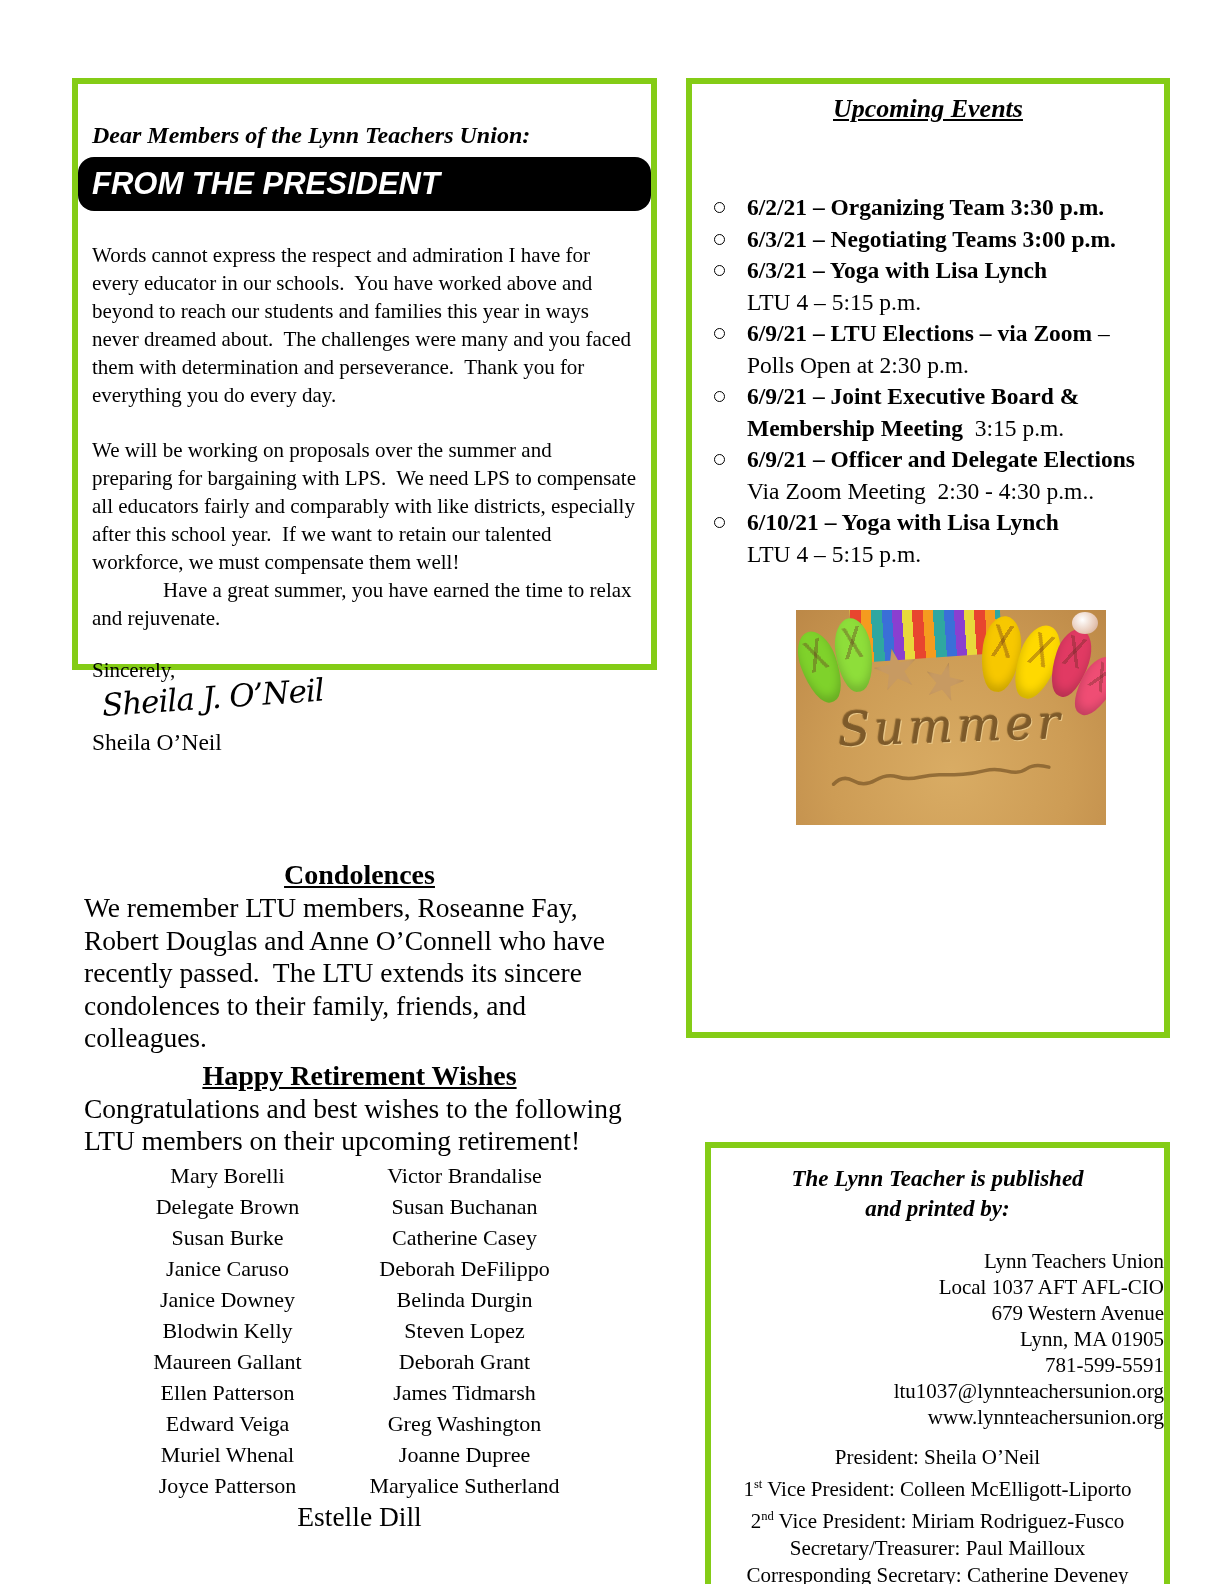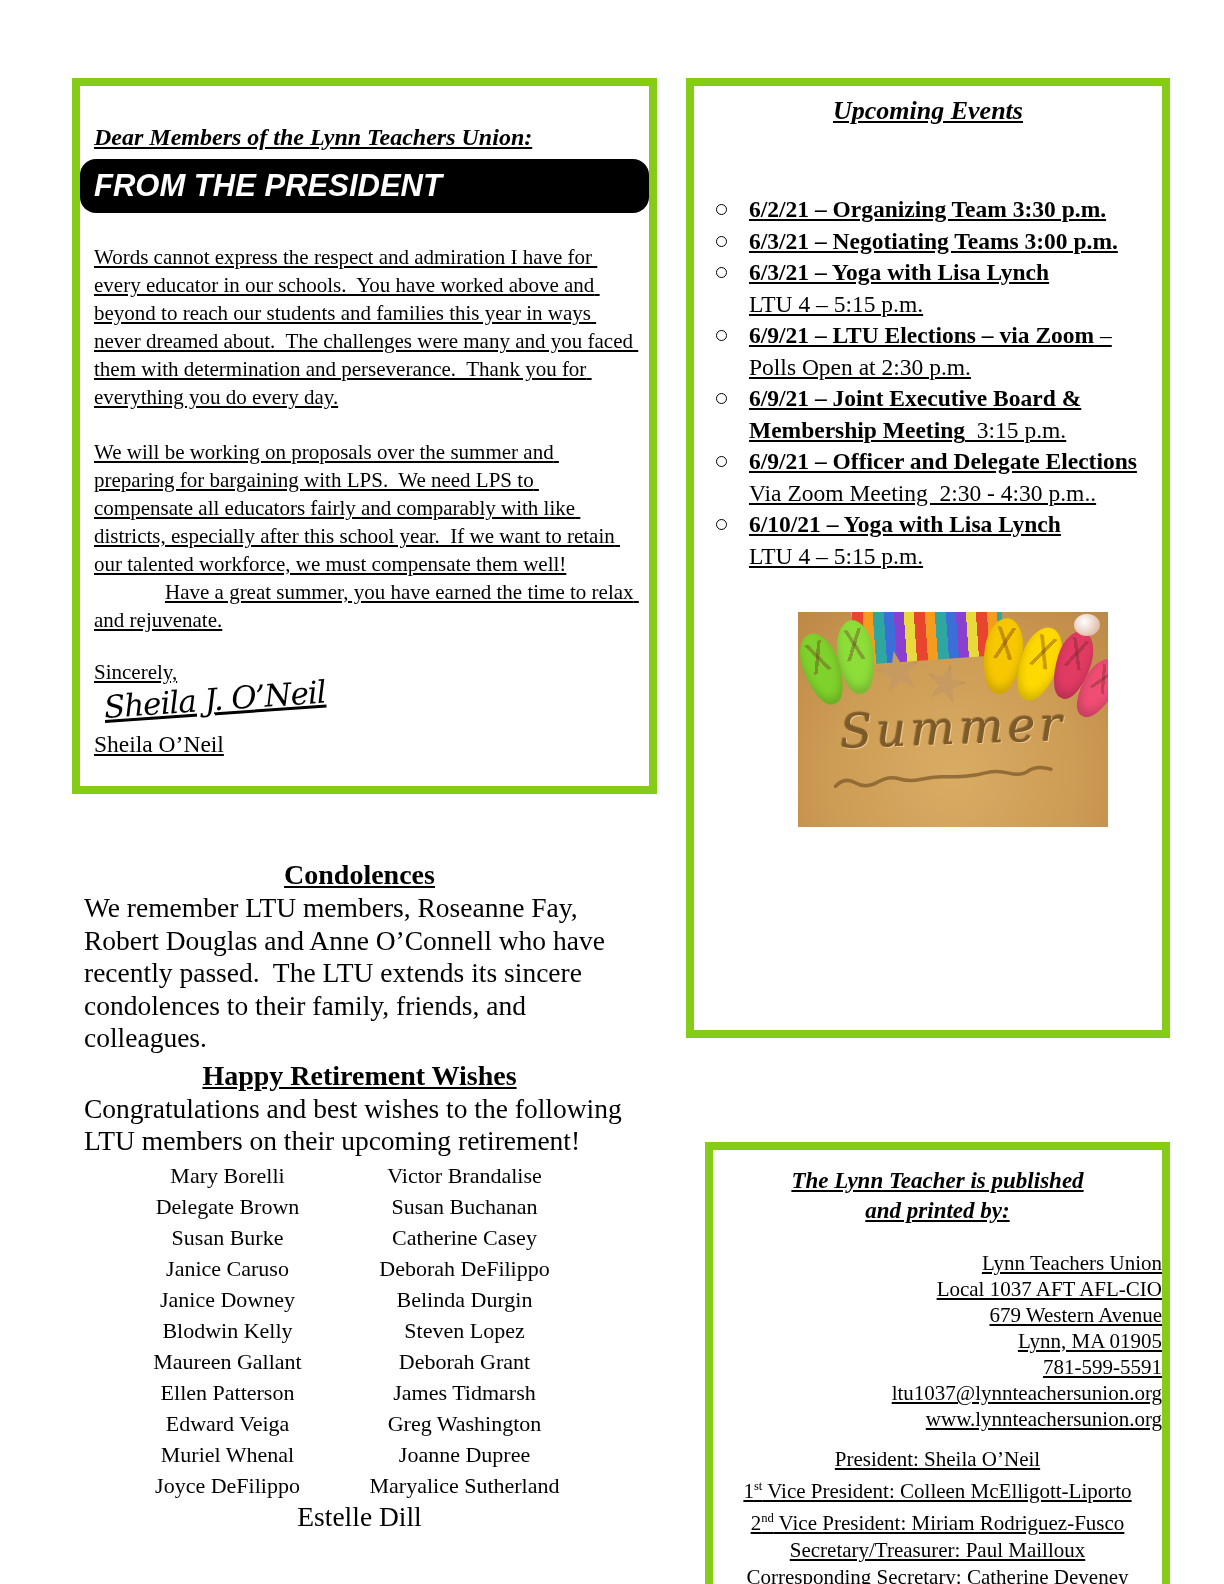--- a/index.html
+++ b/index.html
@@ -1,22 +1,22 @@
 <!DOCTYPE html>
 <html><head>
 <meta charset="utf-8">
 <style>
   * { box-sizing: border-box; margin: 0; padding: 0; }
   html,body { width:1224px; height:1584px; background:#ffffff; overflow:hidden;
     font-family:"Liberation Serif", serif; color:#000; }
   .abs { position:absolute; }
-  .box { position:absolute; border:8px solid #84cc16; background:#fff;text-decoration:underline; }
-
-  
-  .president-box { left:72px; top:78px; width:585px; height:716px; }
+  .box { position:absolute; border:6px solid #84cc16; background:#fff; }
+
+  
+  .president-box { left:72px; top:78px; width:585px; height:592px; }
   .salutation { margin:38px 14px 8px; font-size:24px; font-weight:bold; font-style:italic; }
   .banner { background:#000; color:#fff; height:54px; line-height:54px; padding-left:14px;
     font-family:"Liberation Sans", sans-serif; font-weight:bold; font-style:italic; font-size:31px;border-radius:16px; }
   .letter { padding:30px 14px 0; }
   .letter p { font-size:21px; line-height:28px; white-space:pre-wrap; }
   .p-gap { margin-bottom:27px; }
   .p-indent { text-indent:71px; }
   .closing { margin-top:26px; font-size:21px; }
   .signature { margin:4px 0 0 10px; font-size:31px; font-style:italic;
     font-family:"DejaVu Serif", serif; letter-spacing:-1px;
@@ -177,21 +177,21 @@
       <div class="name-row">
         <div class="name-cell">
           <span>Muriel Whenal</span>
         </div>
         <div class="name-cell">
           <span>Joanne Dupree</span>
         </div>
       </div>
       <div class="name-row">
         <div class="name-cell">
-          <span>Joyce DeFilippo</span>
+          <span>Joyce Patterson</span>
         </div>
         <div class="name-cell">
           <span>Maryalice Sutherland</span>
         </div>
       </div>
     </div>
   <div class="last-name-row">Estelle Dill</div>
 </div>
 
 <div class="box events-box">

